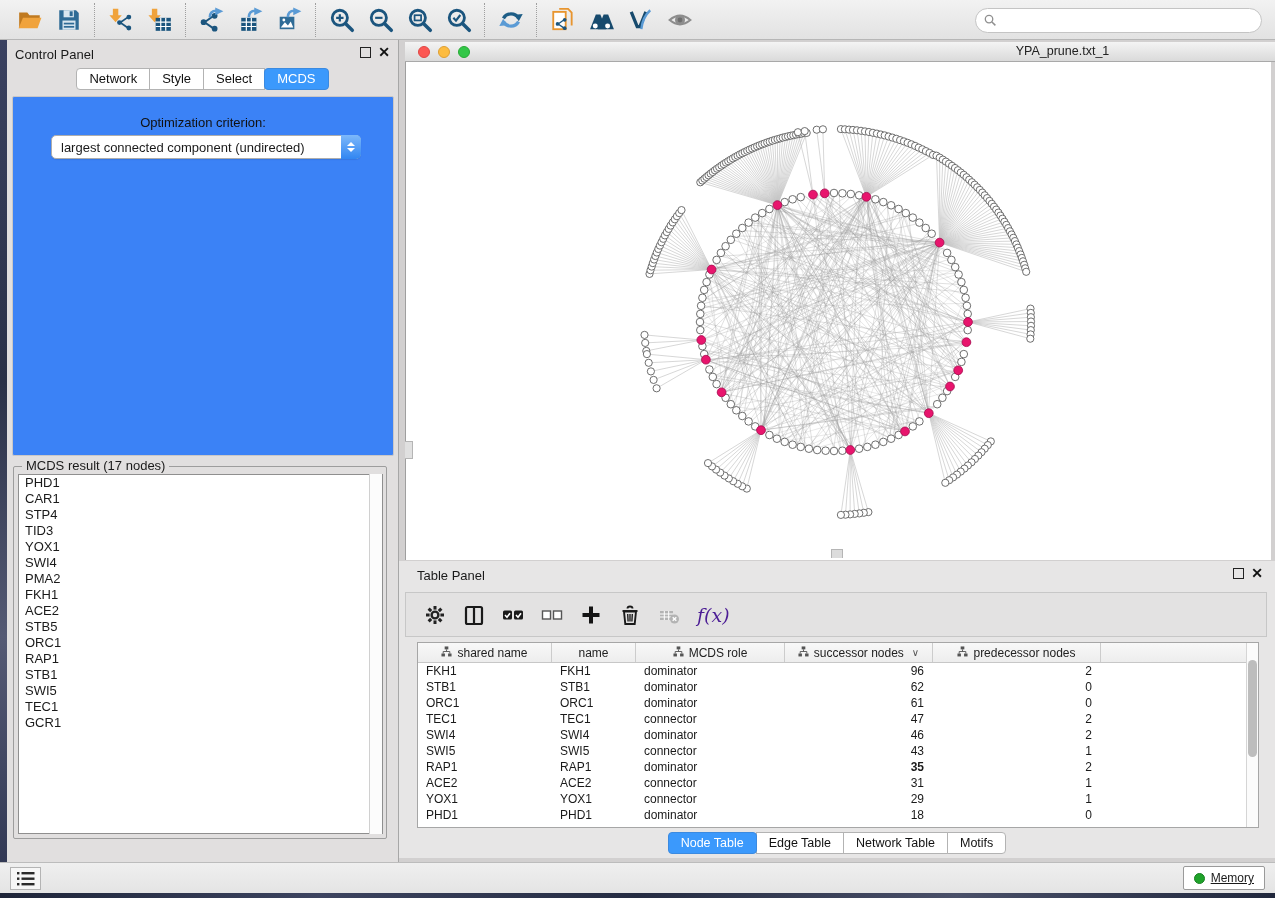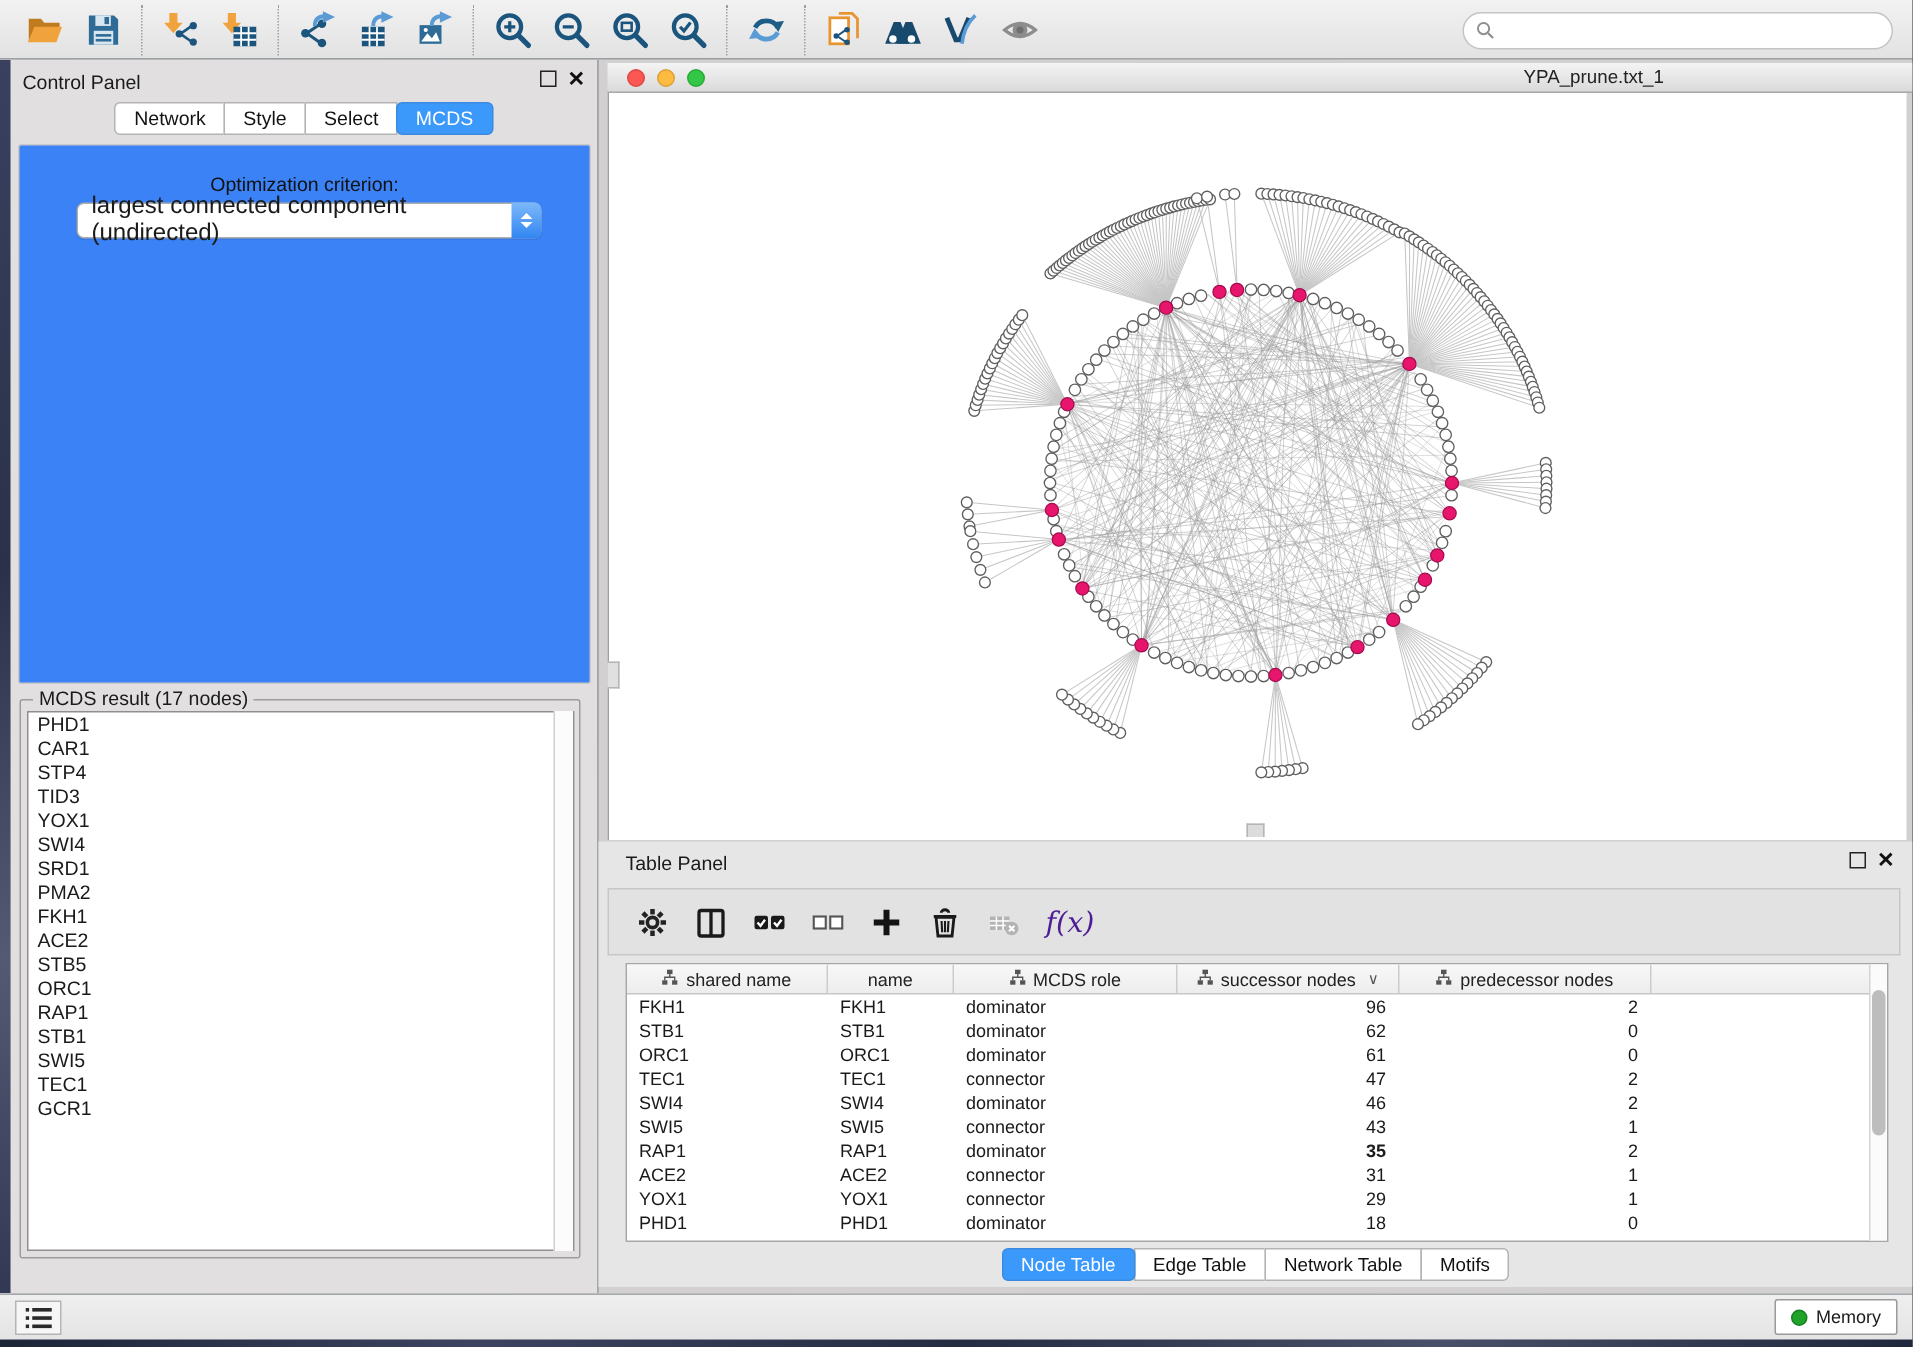--- a/index.html
+++ b/index.html
@@ -38,21 +38,21 @@
   .seg-tabs { display:flex; justify-content:center; }
   .seg { font-size:13px; padding:3px 12px 4px; background:#fff; border:1px solid #b3b3b3; margin-left:-1px;
          color:#111; height:22px; display:flex; align-items:center; }
   .seg:first-child { border-radius:4px 0 0 4px; margin-left:0; }
   .seg:last-child { border-radius:0 4px 4px 0; }
   .seg.active { background:#3b99fc; border-color:#3b8ae0; color:#fff; border-radius:4px; position:relative; z-index:2; }
   .cp-inner { position:absolute; left:5px; top:56px; width:382px; height:360px; background:#3b82f6;
               border:1px solid #c9c7c7; border-radius:2px; }
   .opt-label { margin-top:18px; text-align:center; font-size:13px; color:#111; }
   .dropdown { position:absolute; left:38px; top:38px; width:310px; height:24px; background:#fff;
-              border:1px solid #adadad; border-radius:5px; font-size:16px; display:flex; align-items:center;
+              border:1px solid #adadad; border-radius:5px; font-size:13px; display:flex; align-items:center;
               padding-left:9px; box-shadow:0 1px 1px rgba(0,0,0,.08); }
   .dd-stepper { position:absolute; right:-1px; top:-1px; width:20px; height:24px; border-radius:0 5px 5px 0;
                 background:linear-gradient(#7db8fa,#3186f2); display:flex; flex-direction:column;
                 align-items:center; justify-content:center; gap:2px; }
   .dd-stepper i { border:4px solid transparent; display:block; width:0; height:0; }
   .dd-up { border-bottom-color:#fff !important; margin-top:-3px; }
   .dd-down { border-top-color:#fff !important; margin-bottom:-3px; }
   .btn-row { position:absolute; left:0; top:71px; width:100%; display:flex; justify-content:center; gap:13px; }
   .mbtn { font-size:13px; background:linear-gradient(#ffffff,#f3f3f3); border:1px solid #adadad;
           border-radius:5px; padding:4px 14px 5px; color:#111; }
@@ -107,21 +107,21 @@
   .vthumb { position:absolute; left:1px; top:17px; width:9px; height:97px; background:#bdbdbd; border-radius:5px; }
   .tp-tabs { position:absolute; left:0; top:271px; width:100%; display:flex; justify-content:center; }
   .tp-tabs .seg { font-size:12.5px; height:22px; }
 
   
   .statusbar { position:absolute; left:0; top:862px; width:1275px; height:31px;
                background:linear-gradient(#efefef,#e4e4e4); border-top:1px solid #bcbcbc; }
   .sb-listbtn { position:absolute; left:10px; top:4px; width:31px; height:23px; background:#f6f6f6;
                 border:1px solid #b4b4b4; display:flex; align-items:center; justify-content:center; }
   .memory-btn { position:absolute; right:10px; top:3px; height:24px; background:#fff; border:1px solid #9a9a9a;
-                border-radius:2px; display:flex; align-items:center; gap:6px; padding:0 10px; font-size:12px; }
+                border-radius:2px; display:flex; align-items:center; gap:6px; padding:0 10px; font-size:12px;text-decoration:underline; }
   .mem-dot { width:11px; height:11px; border-radius:50%; background:#1fa32a; border:1px solid #178021; }
 </style>
 </head>
 <body>
 
 <div id="app">
 
   <div class="toolbar">
     <div id="toolbar-groups" style="display:flex;height:34px;">
         <div class="tgroup">
@@ -316,21 +316,20 @@
     </div>
     <div class="fieldset">
       <span class="legend">MCDS result (17 nodes)</span>
       <div class="mcds-list" id="mcds-list">
           <div class="mcds-item">PHD1</div>
           <div class="mcds-item">CAR1</div>
           <div class="mcds-item">STP4</div>
           <div class="mcds-item">TID3</div>
           <div class="mcds-item">YOX1</div>
           <div class="mcds-item">SWI4</div>
-          <div class="mcds-item">SRD1</div>
           <div class="mcds-item">PMA2</div>
           <div class="mcds-item">FKH1</div>
           <div class="mcds-item">ACE2</div>
           <div class="mcds-item">STB5</div>
           <div class="mcds-item">ORC1</div>
           <div class="mcds-item">RAP1</div>
           <div class="mcds-item">STB1</div>
           <div class="mcds-item">SWI5</div>
           <div class="mcds-item">TEC1</div>
           <div class="mcds-item">GCR1</div>

